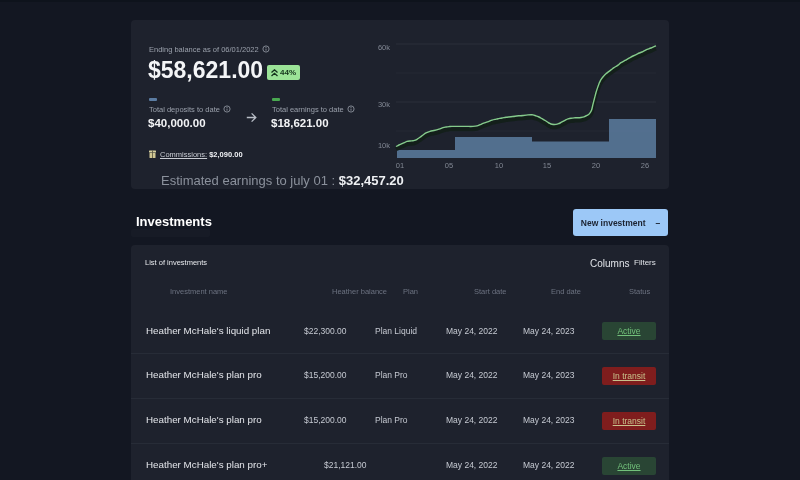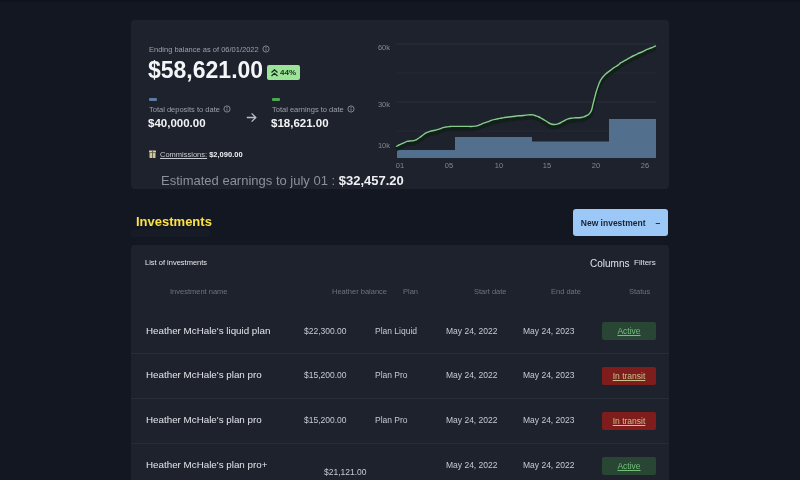--- a/index.html
+++ b/index.html
@@ -26,21 +26,21 @@
   #arrow { left:115px; top:92px; }
 
   #commrow { left:18px; top:130px; font-size:7.5px; color:#c9ccd3; }
   #commrow .amt { color:#eef0f3; font-weight:bold; }
   #estrow { left:18px; top:153px; font-size:13px; color:#8b919c;padding-left:12px; }
   #estrow b { color:#eef0f3; }
 
   svg.info { margin-left:3px; vertical-align:-1px; }
 
   
-  #invtitle { left:136px; top:214px; font-size:13px; font-weight:bold; color:#fde047; }
+  #invtitle { left:136px; top:214px; font-size:13px; font-weight:bold; color:#ffffff; }
   #subtlebar { left:131px; top:229px; width:79px; height:8px; background:rgba(255,255,255,0.018); border-radius:2px; }
   #newbtn { left:573px; top:209px; width:95px; height:27px; background:#9cc8f7;
     border-radius:3px; color:#1b2230; font-size:8.5px; font-weight:bold;
     display:flex; align-items:center; justify-content:center; gap:10px; }
 
   
   #table { left:131px; top:245px; width:538px; height:235px; background:#1e222d;
     border-radius:4px 4px 0 0; }
   #listlbl { left:14px; top:13px; font-size:7.5px; color:#e6e8ec; }
   #colslbl { left:459px; top:13px; font-size:10px; color:#dfe2e7; }
@@ -161,20 +161,20 @@
     <div class="abs pill transit" style="left:471px; top:122px;">In transit</div>
 
     <div class="abs row-name" style="left:15px; top:169px;">Heather McHale's plan pro</div>
     <div class="abs row-val" style="left:173px; top:170px;">$15,200.00</div>
     <div class="abs row-val" style="left:244px; top:170px;">Plan Pro</div>
     <div class="abs row-val" style="left:315px; top:170px;">May 24, 2022</div>
     <div class="abs row-val" style="left:392px; top:170px;">May 24, 2023</div>
     <div class="abs pill transit" style="left:471px; top:167px;">In transit</div>
 
     <div class="abs row-name" style="left:15px; top:214px;">Heather McHale's plan pro+</div>
-    <div class="abs row-val" style="left:173px; top:222px;padding-left:20px;">$21,121.00</div>
+    <div class="abs row-val" style="left:173px; top:215px;padding-left:20px;">$21,121.00</div>
     <div class="abs row-val" style="left:244px; top:215px;margin-top:36px;">Plan pro+</div>
     <div class="abs row-val" style="left:315px; top:215px;">May 24, 2022</div>
     <div class="abs row-val" style="left:392px; top:215px;">May 24, 2022</div>
     <div class="abs pill active" style="left:471px; top:212px;">Active</div>
   </div>
 
 </div>
 
 </body></html>

